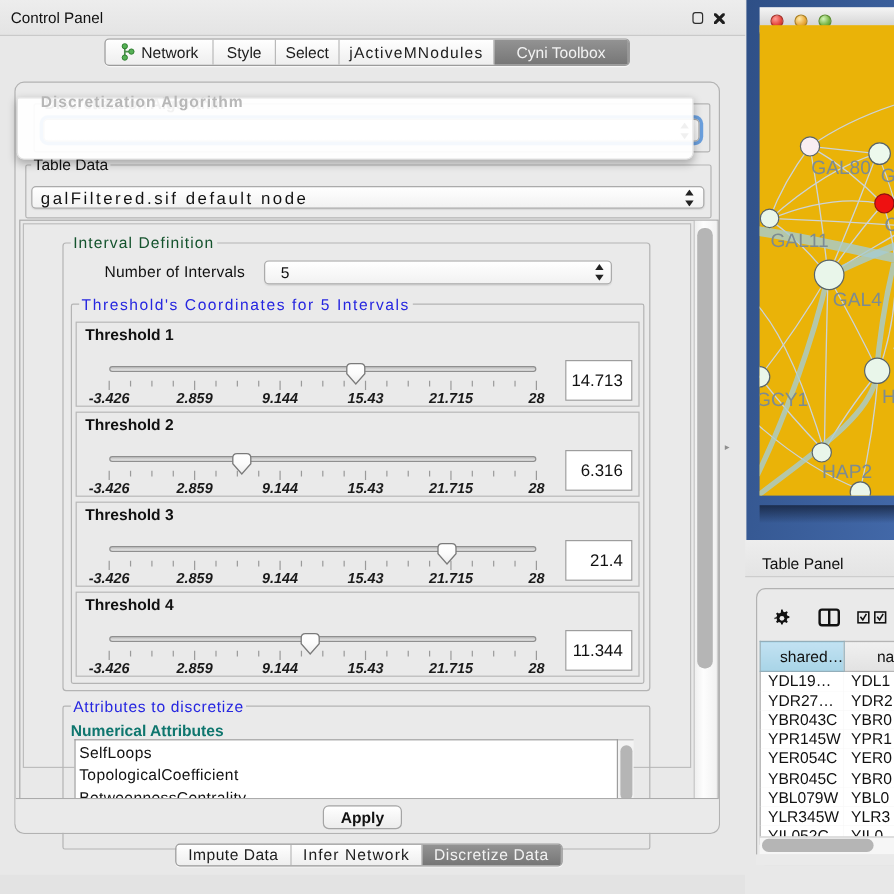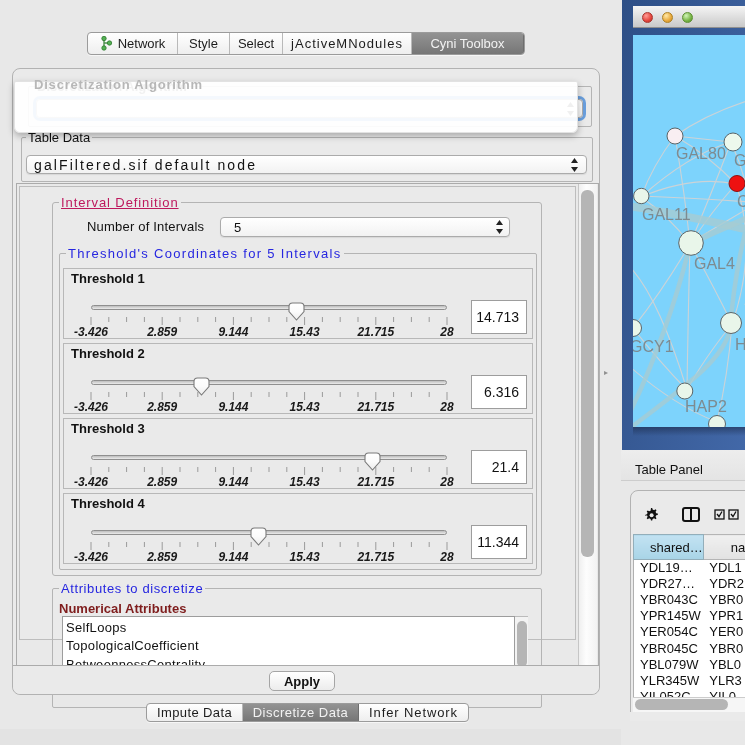--- a/index.html
+++ b/index.html
@@ -47,32 +47,39 @@
 
 #popup { left:14px; top:81px; width:564px; height:52px; background:rgba(255,255,255,0.93); border:1px solid #e2e2e2; border-radius:2px 2px 6px 6px; box-shadow:0 3px 7px rgba(0,0,0,0.28); }
 #popup2 .p1 { position:absolute; left:0; right:0; top:3px; text-align:center; font-size:14px; color:#bdbdbd; letter-spacing:0.45px; }
 #popup2 .p2 { position:absolute; left:1px; top:23px; font-size:14px; font-weight:bold; color:#000; }
 #popup2 .p3 { position:absolute; left:1px; top:37px; font-size:13px; letter-spacing:0.27px; color:#000; }
 
 
 #netframe { left:622px; top:0; width:123px; height:450px; background:linear-gradient(100deg,#2e4f86,#4268a8); }
 #nettitle { left:633px; top:6px; width:112px; height:22px; background:linear-gradient(#f5f5f5,#c9c9c9); border-bottom:1px solid #8f8f8f; }
 .light { position:absolute; top:6px; width:11px; height:11px; border-radius:50%; }
-#netcanvas { left:633px; top:35px; width:112px; height:392px; background:#7dd3fc; }
+#netcanvas { left:633px; top:21px; width:112px; height:392px; background:#eab308; }
 #tphead { left:621px; top:450px; width:124px; height:31px; background:linear-gradient(#ededed,#e4e4e4); border-bottom:1px solid #cdcdcd; }
 #tpanel2 { left:630px; top:490px; width:130px; height:231px; border:1px solid #b2b2b2; border-radius:8px 0 0 8px; background:#eaeaea; }
 table.dt { border-collapse:collapse; position:absolute; left:633px; top:534px; border-left:1px solid #b0b0b0; }
 table.dt th { width:74px; height:25px; background:linear-gradient(#c2e2f2,#a8d4e7); border:1px solid #93aeba; font-size:13px; font-weight:normal; color:#111; padding-left:16px; }
 table.dt th.g { background:linear-gradient(#f0f0f0,#e2e2e2); border:1px solid #b5b5b5; width:60px; }
 table.dt td { font-size:13px; color:#111; padding:0 0 0 6px; height:16.1px; background:#fff; white-space:nowrap; }
 </style>
 </head>
 <body>
 <div id="stage">
 
+  <div id="lhead" class="abs">
+    <div class="t">Control Panel</div>
+    <div id="btnFloat"></div>
+    <svg id="btnClose" style="position:absolute; left:595px; top:11px;" width="9" height="9" viewBox="0 0 9 9">
+        <path d="M1 1 L8 8 M8 1 L1 8" stroke="#1e1e1e" stroke-width="2.6" stroke-linecap="round"></path>
+      </svg>
+  </div>
 
   <div class="seg" style="left:87px; top:32px;">
     <div class="s" style="width:90px;">
       <svg width="13" height="15" viewBox="0 0 13 15" style="margin-right:5px;">
         <line x1="4" y1="3" x2="4" y2="12" stroke="#4c8f4c" stroke-width="1.4"></line>
         <line x1="4" y1="7" x2="9" y2="7" stroke="#4c8f4c" stroke-width="1.4"></line>
         <circle cx="4" cy="2.5" r="2.2" fill="#55b055" stroke="#2c7a2c" stroke-width="0.8"></circle>
         <circle cx="9.5" cy="7" r="2.2" fill="#55b055" stroke="#2c7a2c" stroke-width="0.8"></circle>
         <circle cx="4" cy="12" r="2.2" fill="#55b055" stroke="#2c7a2c" stroke-width="0.8"></circle>
       </svg>
@@ -106,21 +113,21 @@
       </svg>
   </div>
 
   <div class="abs" style="left:16px; top:183px; width:583px; height:483px; border:1px solid #ababab; background:#e9e9e9; "></div>
   <div class="abs" style="left:19px; top:186px; width:557px; height:454px; border:1px solid #bdbdbd; background:#eaeaea;"></div>
 
   <div class="abs" style="left:578px; top:184px; width:19px; height:481px; background:linear-gradient(90deg,#efefef,#fdfdfd 40%,#f2f2f2); border-left:1px solid #c6c6c6;"></div>
   <div class="sbthumb" style="left:581px; top:190px; width:13px; height:367px;"></div>
 
   <div class="grp" style="left:52px; top:202px; width:490px; height:374px; border-radius:3px;">
-    <div class="gt" style="color:#be185d; letter-spacing:0.9px;text-decoration:underline;">Interval Definition</div>
+    <div class="gt" style="color:#14532d; letter-spacing:0.9px;">Interval Definition</div>
   </div>
 
   <div class="abs" style="left:87px; top:219px; font-size:13px; font-weight:normal; letter-spacing:0.2px; color:#111;">Number of Intervals</div>
   <div class="combo abs" style="left:220px; top:217px; width:290px; height:20px;">
     <div class="cv" style="left:13px;">5</div>
     <svg class="ar" style="right:5px;" viewBox="0 0 9 14">
         <path d="M4.5 0 L8 5 H1 Z" fill="#222"></path>
         <path d="M4.5 14 L1 9 H8 Z" fill="#222"></path>
       </svg>
   </div>
@@ -312,35 +319,35 @@
             </linearGradient>
           </defs>
         </svg>
         <div class="vbox">11.344</div>
       </div>
     </div>
 
   <div class="grp" style="left:52px; top:588px; width:490px; height:120px;">
     <div class="gt" style="color:#2626e0; letter-spacing:0.6px;">Attributes to discretize</div>
   </div>
-  <div class="abs" style="left:59px; top:601px; font-size:13px; font-weight:bold; color:#7f1d1d;">Numerical Attributes</div>
+  <div class="abs" style="left:59px; top:601px; font-size:13px; font-weight:bold; color:#0f766e;">Numerical Attributes</div>
   <div class="abs" style="left:62px; top:616px; width:453px; height:50px; background:#fff; border:1px solid #9d9d9d; border-bottom:none; overflow:hidden;">
     <div style="font-size:13px; color:#111; letter-spacing:0.3px; padding:2px 0 0 3px; line-height:18.3px;">SelfLoops<br>TopologicalCoefficient<br>BetweennessCentrality</div>
   </div>
   <div class="abs" style="left:515px; top:616px; width:13px; height:50px; background:#f3f3f3; border-top:1px solid #bbb;"></div>
   <div class="sbthumb" style="left:517px; top:621px; width:10px; height:46px;"></div>
 
   <div class="abs" style="left:13px; top:665px; width:586px; height:29px; background:#eaeaea; border-top:1px solid #ababab; border-radius:0 0 8px 8px;"></div>
 
   <div class="abs" style="left:269px; top:671px; width:66px; height:20px; background:linear-gradient(#ffffff,#ececec); border:1px solid #a5a5a5; border-radius:5px; text-align:center; font-size:13px; font-weight:bold; color:#111; line-height:19px;">Apply</div>
 
   <div class="seg" style="left:146px; top:703px; height:19px;">
     <div class="s" style="width:96px; letter-spacing:0.4px;">Impute Data</div>
+    <div class="s" style="width:109px; letter-spacing:0.9px;">Infer Network</div>
     <div class="s sel" style="width:116px; letter-spacing:0.5px;">Discretize Data</div>
-    <div class="s" style="width:109px; letter-spacing:0.9px;">Infer Network</div>
   </div>
   <div class="abs" style="left:0px; top:729px; width:621px; height:16px; background:#e3e3e3;"></div>
 
   <div class="abs" style="left:604px; top:369px; width:5px; height:7px; color:#8f8f8f; font-size:8px; line-height:7px;">▸</div>
 
   <div id="popup" class="abs"></div>
   <div class="abs" style="left:34px; top:77px; font-size:13px; font-weight:bold; letter-spacing:0.8px; color:#b7b7b7;">Discretization Algorithm</div>
 
   <div id="netframe" class="abs"></div>
   <div id="nettitle" class="abs">

